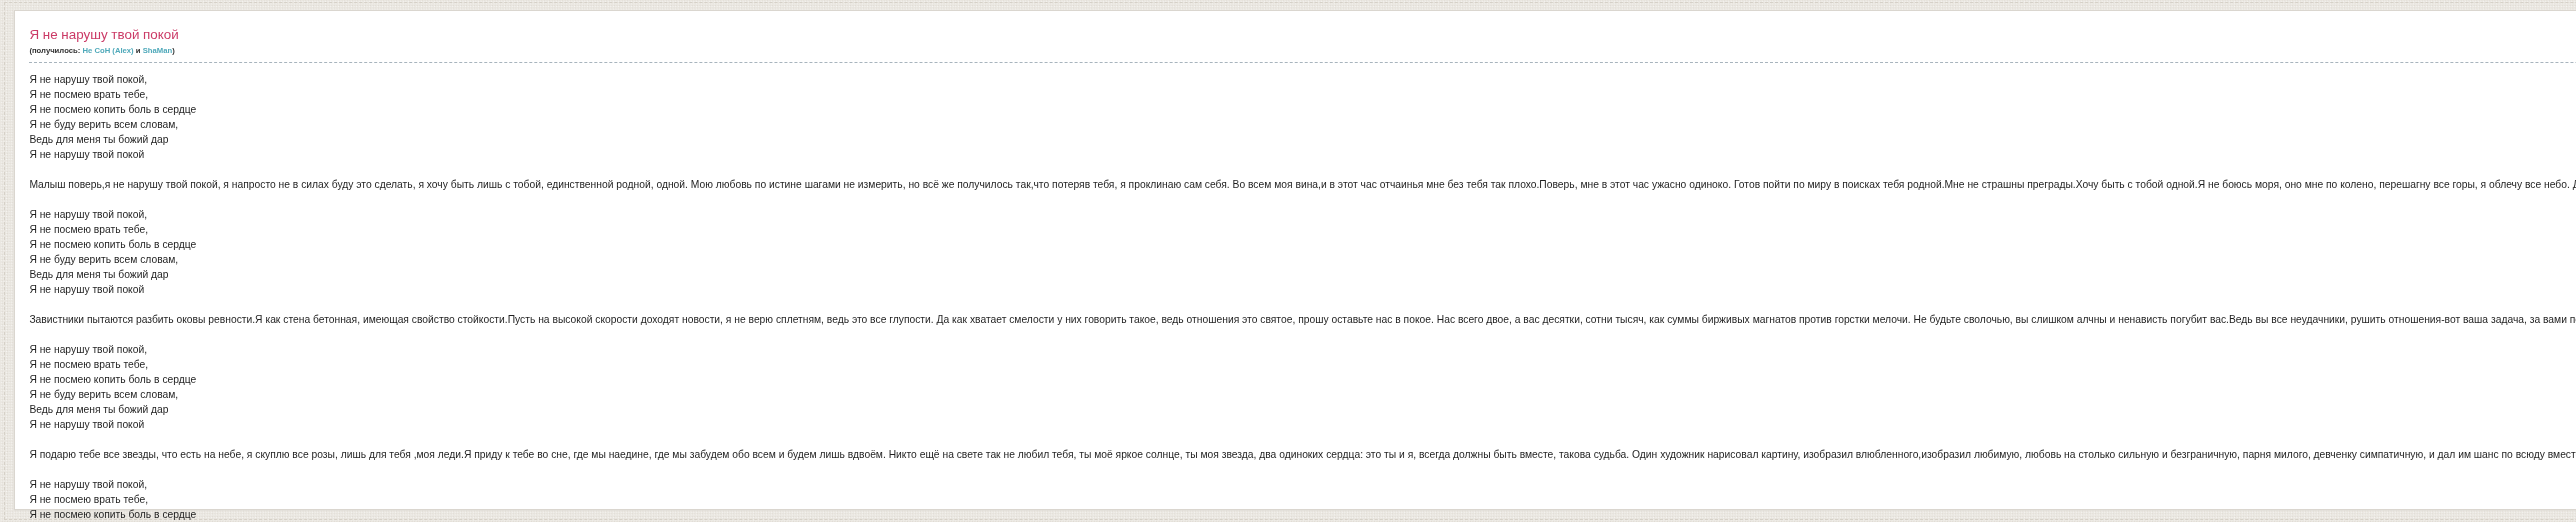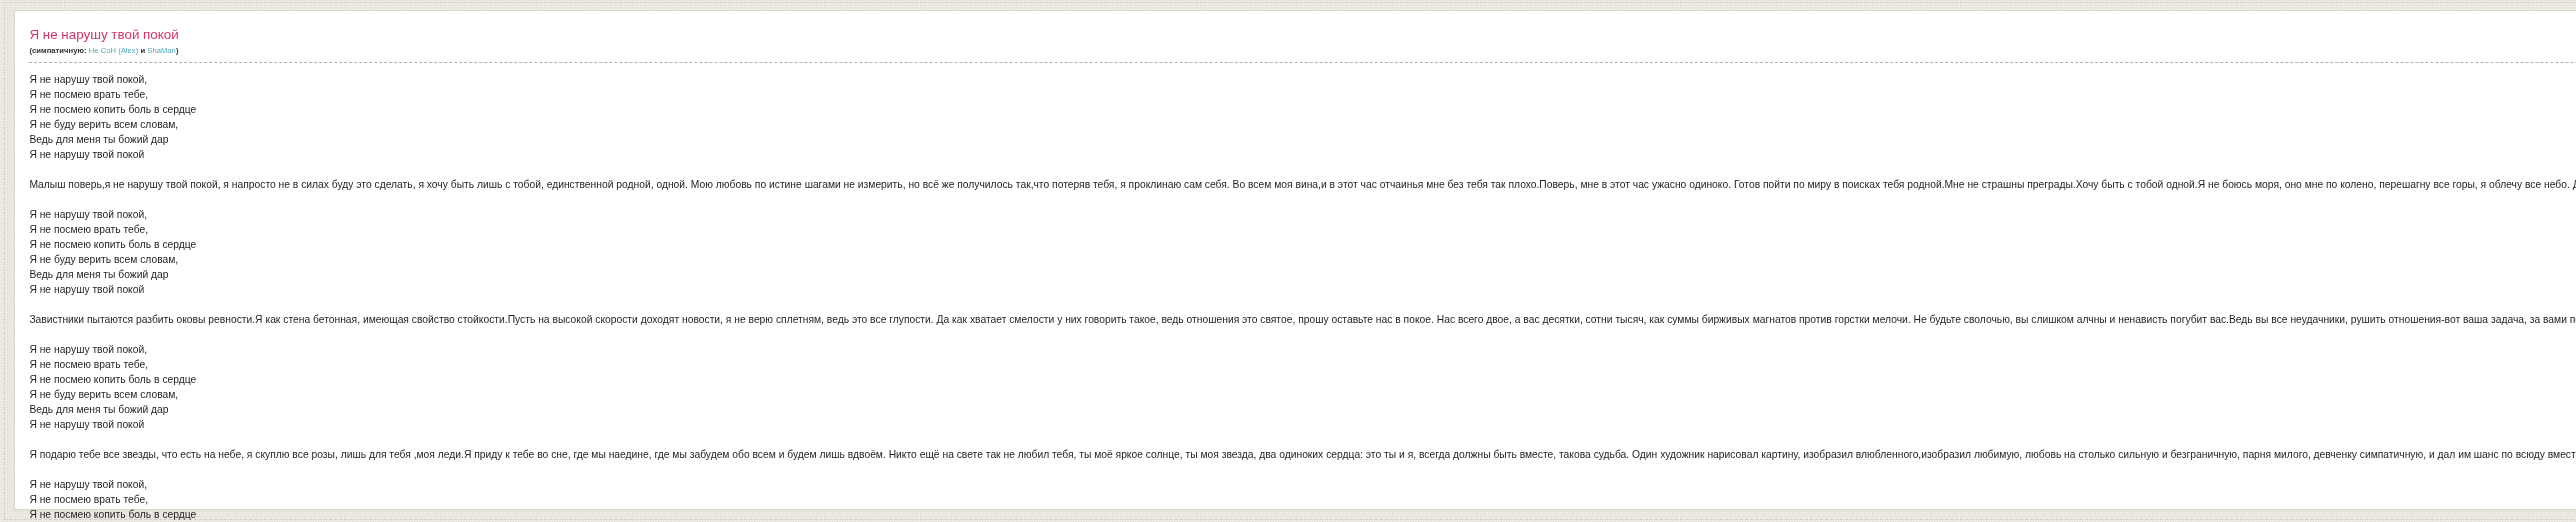--- a/index.html
+++ b/index.html
@@ -46,21 +46,21 @@
   .performer {
     margin-top: 3.1px;
     font-size: 7.7px;
     font-weight: bold;
     color: #333333;
     padding-bottom: 6.7px;
     border-bottom: 0.5px dashed #a8b4bd;
   }
   .performer a {
     color: #4fa9ba;
-    font-weight: normal;
+    font-weight: bold;
     text-decoration: none;
     cursor: pointer;
   }
   .lyrics {
     margin-top: 9.3px;
     font-size: 10.3px;
     line-height: 15px;
     color: #1f1f1f;
   }
   .verse { margin: 0 0 15px 0; }
@@ -73,21 +73,21 @@
 </head>
 <body>
 
 <div class="page-edge"></div>
 
 <div class="panel">
   <div class="panel-inner">
 
     <h1 class="title">Я не нарушу твой покой</h1>
 
-    <div class="performer"><span>(симпатичную: </span><a>Не СоН (Alex)</a><span> и </span><a>ShaMan</a><span>)</span></div>
+    <div class="performer"><span>(получилось: </span><a>Не СоН (Alex)</a><span> и </span><a>ShaMan</a><span>)</span></div>
 
     <div class="lyrics">
 
       <div class="verse">
         <div class="line">Я не нарушу твой покой,</div>
         <div class="line">Я не посмею врать тебе,</div>
         <div class="line">Я не посмею копить боль в сердце</div>
         <div class="line">Я не буду верить всем словам,</div>
         <div class="line">Ведь для меня ты божий дар</div>
         <div class="line">Я не нарушу твой покой</div>

